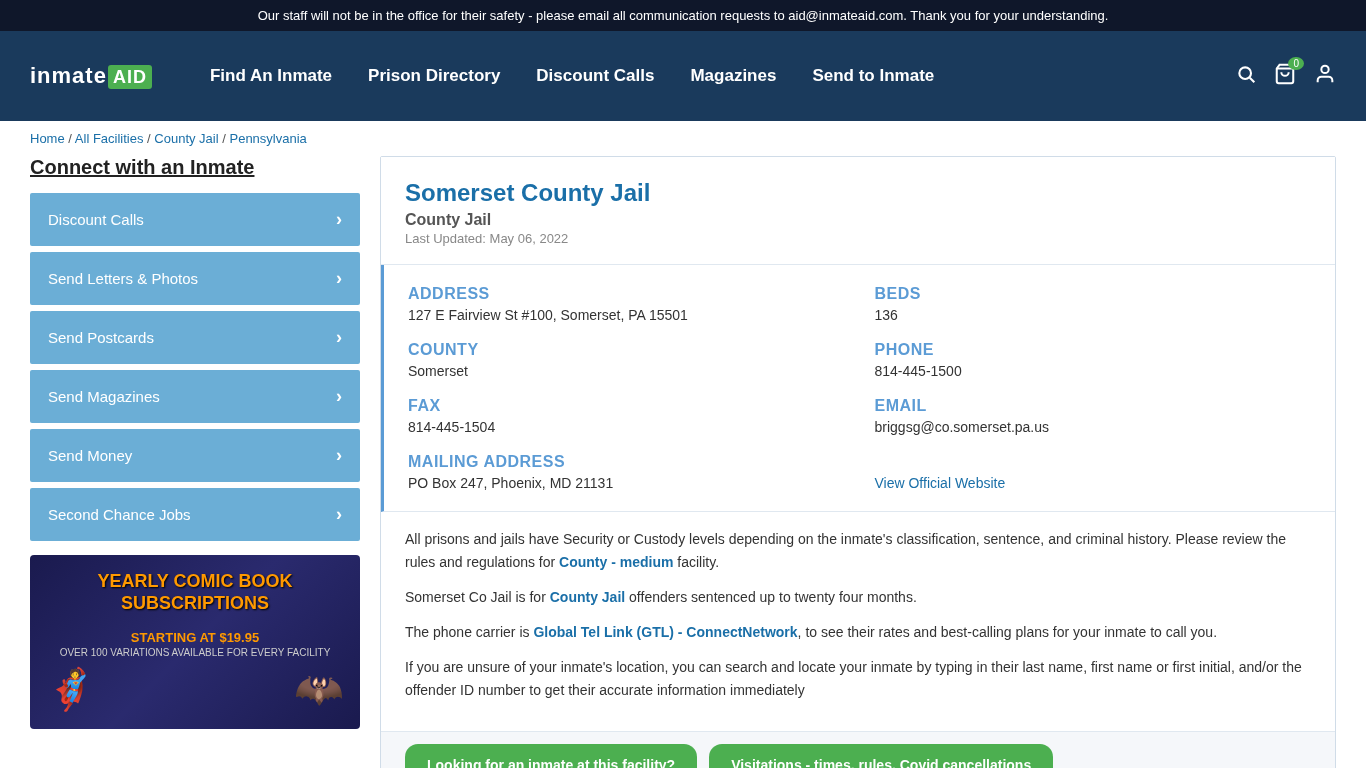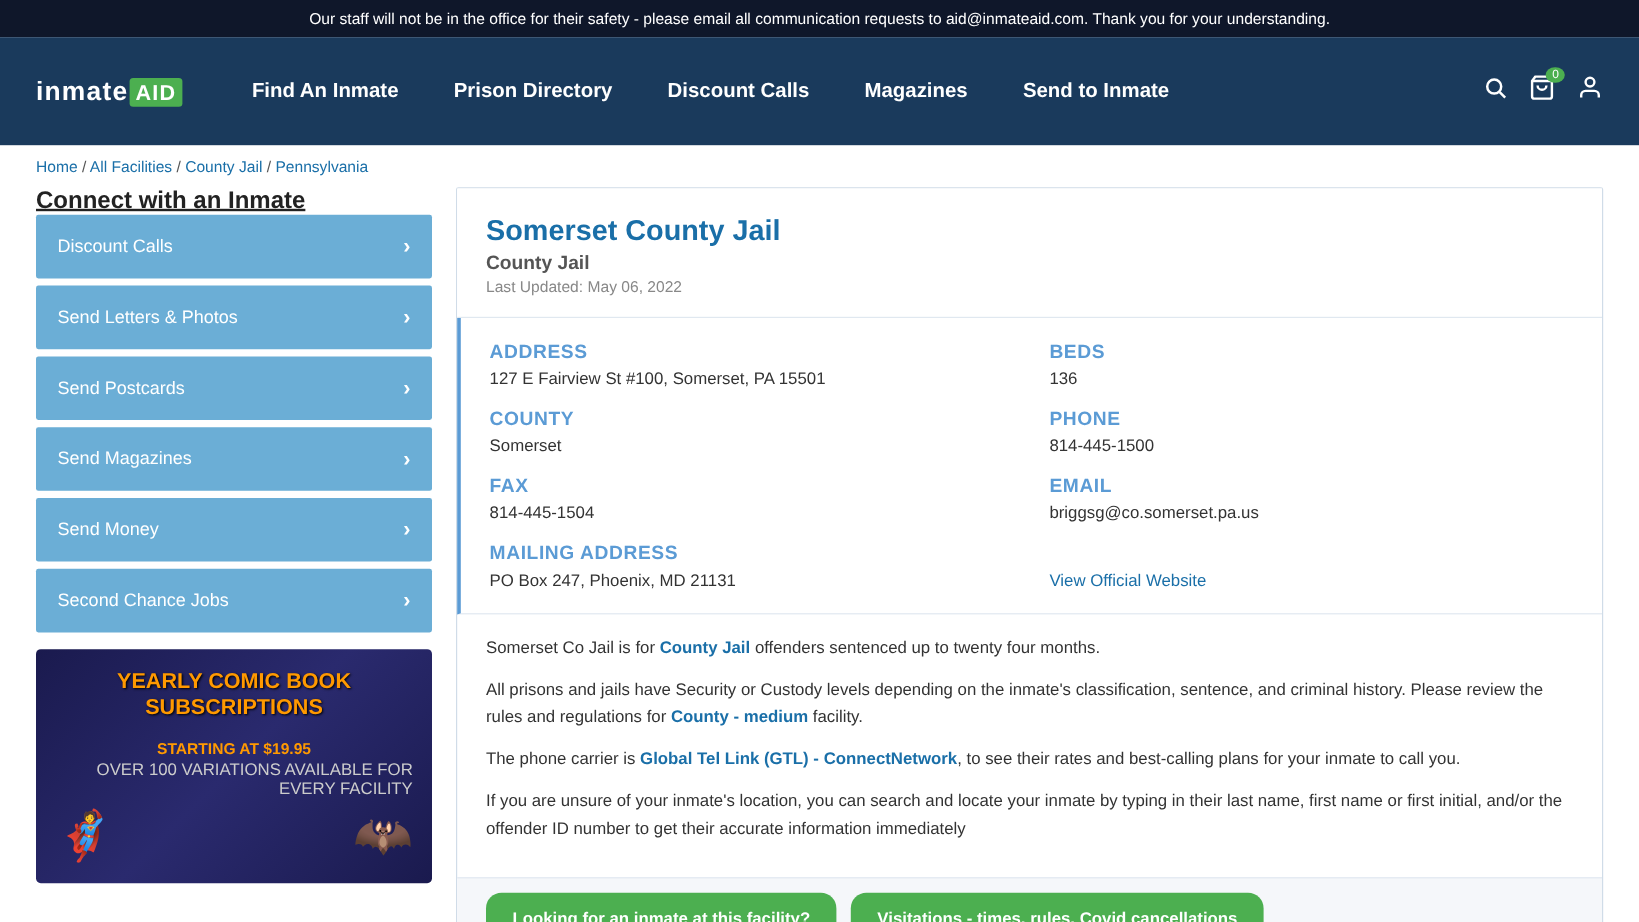--- a/index.html
+++ b/index.html
@@ -42,21 +42,20 @@
       color: #fff;
       padding: 2px 5px;
       border-radius: 3px;
       margin-left: 1px;
       font-size: 18px;
     }
     nav {
       display: flex;
       align-items: center;
       flex: 1;
-      gap: 10px;
     }
     .nav-item {
       color: #fff;
       text-decoration: none;
       font-size: 17px;
       font-weight: 600;
       padding: 0 18px;
       cursor: pointer;
       white-space: nowrap;
     }
@@ -107,20 +106,21 @@
 
     
     .sidebar {
       width: 330px;
       flex-shrink: 0;
     }
     .sidebar-title {
       font-size: 20px;
       font-weight: bold;
       text-decoration: underline;
+      margin-bottom: 14px;
       color: #222;
     }
     .sidebar-btn {
       display: flex;
       align-items: center;
       justify-content: space-between;
       background: #6baed6;
       color: #fff;
       padding: 16px 18px;
       margin-bottom: 6px;
@@ -160,21 +160,21 @@
       text-shadow: 1px 1px 2px #000;
     }
     .ad-price {
       color: #ff9900;
       font-size: 13px;
       font-weight: bold;
       margin-top: 16px;
     }
     .ad-desc {
       color: #ccc;
-      font-size: 14px;
+      font-size: 10px;
       margin-top: 2px;
       text-align: right;
     }
     .ad-heroes {
       display: flex;
       justify-content: space-between;
       width: 100%;
       margin-top: 8px;
       font-size: 40px;
     }
@@ -403,24 +403,24 @@
         <div class="info-value">PO Box 247, Phoenix, MD 21131</div>
       </div>
       <div class="info-block">
         <div class="info-label">&nbsp;</div>
         <a href="#" class="info-link">View Official Website</a>
       </div>
     </div>
 
     <div class="description">
       <p>
-        Somerset Co Jail is for <a href="#" class="desc-link">County Jail</a> offenders sentenced up to twenty four months.
+        All prisons and jails have Security or Custody levels depending on the inmate's classification, sentence, and criminal history. Please review the rules and regulations for <a href="#" class="desc-link">County - medium</a> facility.
       </p>
       <p>
-        All prisons and jails have Security or Custody levels depending on the inmate's classification, sentence, and criminal history. Please review the rules and regulations for <a href="#" class="desc-link">County - medium</a> facility.
+        Somerset Co Jail is for <a href="#" class="desc-link">County Jail</a> offenders sentenced up to twenty four months.
       </p>
       <p>
         The phone carrier is <a href="#" class="desc-link">Global Tel Link (GTL) - ConnectNetwork</a>, to see their rates and best-calling plans for your inmate to call you.
       </p>
       <p>
         If you are unsure of your inmate's location, you can search and locate your inmate by typing in their last name, first name or first initial, and/or the offender ID number to get their accurate information immediately
       </p>
     </div>
 
     <div class="bottom-buttons">

